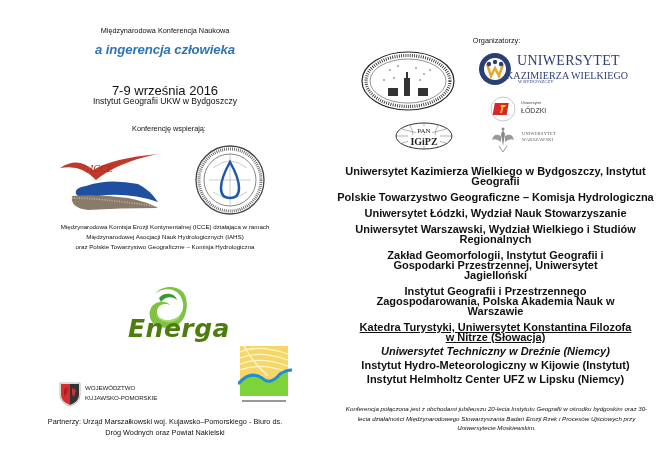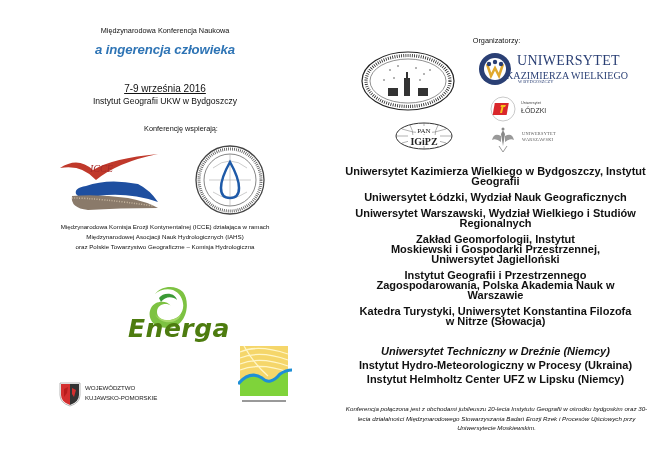--- a/index.html
+++ b/index.html
@@ -6,23 +6,23 @@
     body { width: 663px; height: 469px; position: relative; overflow: hidden;
       font-family: "Liberation Sans", sans-serif; color: #111; }
     .abs { position: absolute; }
     .center { text-align: center; }
 
     
     #left-page { position: absolute; left: 0; top: 0; width: 330px; height: 374px; }
     .l-subtitle { top: 26px; left: 0; width: 330px; font-size: 7.3px; }
     .l-title { top: 43px; left: 0; width: 330px; font-size: 13.2px; line-height: 14px;
       color: #2e74b5; font-style: italic; font-weight: bold; letter-spacing: -0.1px; }
-    .l-date { top: 83px; left: 0; width: 330px; font-size: 10px; text-decoration: underline; }
+    .l-date { top: 83px; left: 0; width: 330px; font-size: 13px; }
     .l-venue { top: 96px; left: 0; width: 330px; font-size: 8.6px; }
-    .l-support { top: 124px; left: 16px; width: 330px; font-size: 7.3px; }
+    .l-support { top: 124px; left: 4px; width: 330px; font-size: 7.3px; }
     .l-icce-desc { top: 222px; left: 0; width: 330px; font-size: 6.2px; line-height: 10px; }
     .l-sponsor { top: 268px; left: 0; width: 330px; font-size: 7.3px; }
     .l-partners { top: 416px; left: 0; width: 330px; font-size: 7.3px; line-height: 11px; }
 
     .energa-word { top: 314px; left: 128px; font-size: 25px; font-weight: bold; font-style: italic;
       color: #4d7c0f; letter-spacing: 0.5px; font-family: "DejaVu Sans", sans-serif; }
 
     .woj-text { top: 383px; left: 85px; font-size: 6.2px; line-height: 10px; color: #222; letter-spacing: -0.1px; }
 
     
@@ -95,20 +95,24 @@
   </div>
 
   <svg class="abs" style="left:238px; top:344px;" width="54" height="62" viewBox="0 0 54 62">
     <rect x="2" y="2" width="48" height="50" fill="#f5d66a"></rect>
     <path d="M2 8 Q20 0 50 10 M2 14 Q22 6 50 16 M2 20 Q22 12 50 22 M2 26 Q22 18 50 28 M6 2 Q16 20 30 32" stroke="#fff6c8" stroke-width="1.3" fill="none"></path>
     <path d="M2 38 Q14 26 24 34 Q30 42 40 32 Q46 28 50 28 V52 H2 Z" fill="#7fd33a"></path>
     <path d="M0 40 Q12 26 24 34 Q32 42 42 30 Q48 26 54 26" stroke="#1e8fd6" stroke-width="3" fill="none"></path>
     <rect x="4" y="56" width="44" height="2" fill="#999"></rect>
   </svg>
 
+  <div class="abs center l-partners">
+    <div>Partnerzy: Urząd Marszałkowski woj. Kujawsko–Pomorskiego - Biuro ds.</div>
+    <div>Dróg Wodnych oraz Powiat Nakielski</div>
+  </div>
 </div>
 
 <div id="right-page">
   <div class="abs center r-org">Organizatorzy:</div>
 
   <svg class="abs" style="left:30px; top:50px;" width="96" height="62" viewBox="0 0 96 62">
     <ellipse cx="48" cy="31" rx="46" ry="29" fill="none" stroke="#222" stroke-width="1.2"></ellipse>
     <ellipse cx="48" cy="31" rx="38" ry="22" fill="none" stroke="#444" stroke-width="0.6"></ellipse>
     <ellipse cx="48" cy="31" rx="42" ry="25.5" fill="none" stroke="#222" stroke-width="3.2" stroke-dasharray="0.8 1.4"></ellipse>
     <g fill="#333">
@@ -164,24 +168,25 @@
     <path d="M9 20 L13 26 L17 20" stroke="#999" stroke-width="1" fill="none"></path>
     <circle cx="13" cy="3" r="1.5" fill="#888"></circle>
   </svg>
   <div class="abs uw-t1">
     <div>UNIWERSYTET</div>
     <div>WARSZAWSKI</div>
   </div>
 
   <div class="abs center r-list">
     <div class="r-item">Uniwersytet Kazimierza Wielkiego w Bydgoszczy, Instytut Geografii</div>
-    <div class="r-item">Uniwersytet Łódzki, Wydział Nauk Geograficznych</div>
+    <div class="r-item">Polskie Towarzystwo Geograficzne – Komisja Hydrologiczna</div>
+    <div class="r-item">Uniwersytet Łódzki, Wydział Nauk Stowarzyszanie</div>
     <div class="r-item">Uniwersytet Warszawski, Wydział Wielkiego i Studiów Regionalnych</div>
-    <div class="r-item two" style="padding:0 50px;">Zakład Geomorfologii, Instytut Moskiewski i Gospodarki Przestrzennej, Uniwersytet Jagielloński</div>
+    <div class="r-item two" style="padding:0 50px;">Zakład Geomorfologii, Instytut Geografii i Gospodarki Przestrzennej, Uniwersytet Jagielloński</div>
     <div class="r-item two" style="padding:0 30px;">Instytut Geografii i Przestrzennego Zagospodarowania, Polska Akademia Nauk w Warszawie</div>
-    <div class="r-item two" style="padding:0 20px; margin-bottom:20px;">Katedra Turystyki, Uniwersytet Konstantina Filozofa w Nitrze (Słowacja)</div>
+    <div class="r-item two" style="padding:0 20px; margin-bottom:4px;text-decoration:underline;">Katedra Turystyki, Uniwersytet Konstantina Filozofa w Nitrze (Słowacja)</div>
     <div class="r-item" style="margin-bottom:4px;font-style:italic;">Uniwersytet Techniczny w Dreźnie (Niemcy)</div>
-    <div class="r-item" style="margin-bottom:4px;">Instytut Hydro-Meteorologiczny w Procesy (Ukraina)</div>
+    <div class="r-item" style="margin-bottom:4px;">Instytut Hydro-Meteorologiczny w Kijowie (Instytut)</div>
     <div class="r-item">Instytut Helmholtz Center UFZ w Lipsku (Niemcy)</div>
   </div>
 
   <div class="abs center r-note">Konferencja połączona jest z obchodami jubileuszu 20-lecia Instytutu Geografii w ośrodku bydgoskim oraz 30-lecia działalności Międzynarodowego Stowarzyszania Badań Erozji Rzek i Procesów Ujściowych przy Uniwersytecie Moskiewskim.</div>
 </div>
 
 </body></html>

